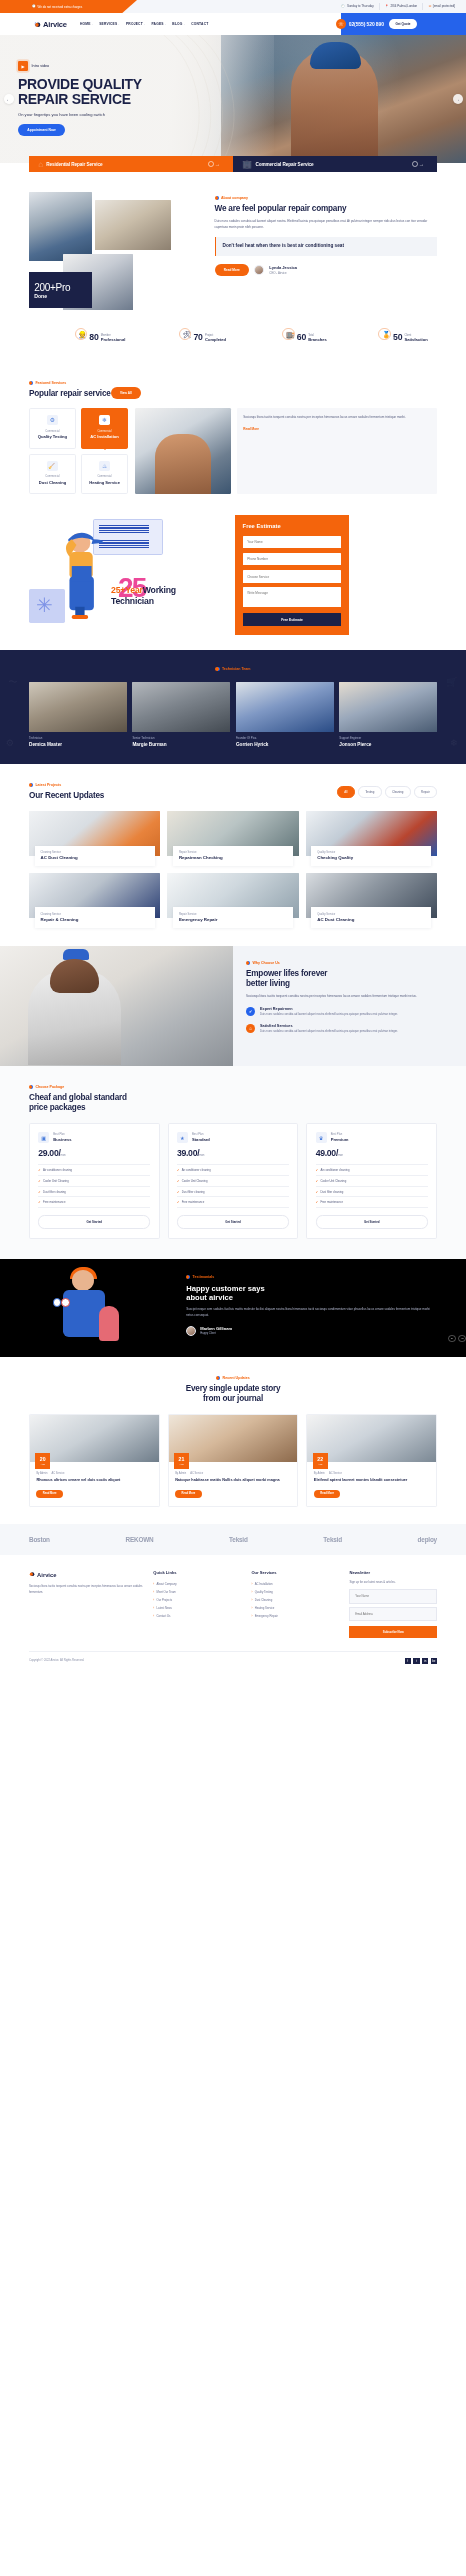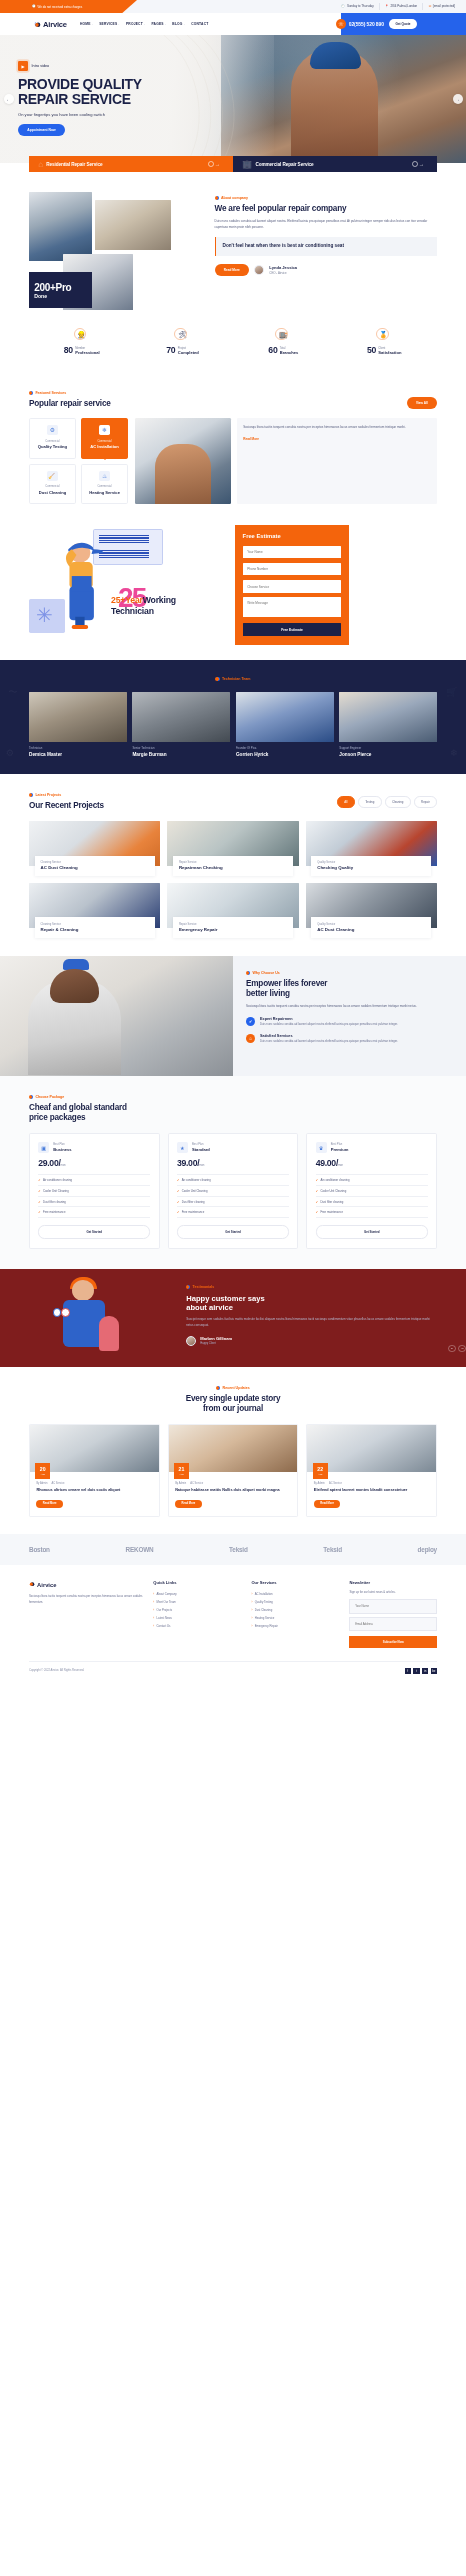--- a/index.html
+++ b/index.html
@@ -74,48 +74,48 @@
 
   
   .about { padding:20px 0 15px; }
   .about-grid { display:flex; gap:10.5px; }
   .about-imgs { width:175px; position:relative; height:128px; }
   .ph { position:absolute; background-size:cover; border-radius:0.6px; }
   .ph1 { left:0; top:0; width:63px; height:69px; background:linear-gradient(160deg,#dfe3e8,#98a7b5 40%,#4d6b8f 70%,#2e4a6b); }
   .ph2 { left:66px; top:8.2px; width:76px; height:50px; background:linear-gradient(150deg,#e8e4dd,#c9bda9 45%,#8d8070); }
   .ph3 { left:34px; top:62px; width:70px; height:56px; background:linear-gradient(150deg,#efefef,#c6cbd3 40%,#6d7a8c); }
   .badge-done { position:absolute; left:0; top:80px; width:63px; height:36px; background:#1b2147; color:#fff; display:flex; flex-direction:column; justify-content:center; padding-left:5.2px; }
-  .badge-done .big { font-size:10px; font-weight:bold; letter-spacing:-0.3px; }
+  .badge-done .big { font-size:10px; font-weight:normal; letter-spacing:-0.3px; }
   .badge-done .small { font-size:5.2px; font-weight:bold; }
   .about-text { flex:1; padding-top:3.5px; }
   .eyebrow { display:flex; align-items:center; gap:2.3px; font-size:3.6px; color:#f4640c; font-weight:bold; margin-bottom:4.1px; }
   .eyebrow .dot { width:4.1px; height:4.1px; border-radius:50%;
     background:radial-gradient(circle at 30% 50%, #f4640c 55%, transparent 56%), linear-gradient(90deg,transparent 50%, #2563eb 50%); }
   .sec-title { font-size:8.2px; font-weight:bold; line-height:1.18; letter-spacing:-0.2px; color:#1b2147; }
   .body-sm { font-size:3.1px; line-height:1.85; color:#5a6080; margin-top:5.2px; }
   .quote-box { background:#f2f4f8; border-left:1.2px solid #f4640c; padding:5.8px 7px; margin-top:7px; font-size:4.7px; font-weight:bold; line-height:1.45; color:#1b2147; }
   .btn-orange { background:#f4640c; color:#fff; font-size:3.1px; font-weight:bold; padding:4.1px 9.3px; border-radius:7.6px; border:none; cursor:pointer; }
   .ceo-row { display:flex; align-items:center; gap:5.2px; margin-top:8.2px; }
   .avatar { width:10px; height:10px; border-radius:50%; background:linear-gradient(150deg,#d8c4b4,#8c6a58); border:0.7px solid #e6e8ef; }
   .ceo-name { font-size:4.1px; font-weight:bold; color:#1b2147; }
   .ceo-role { font-size:2.9px; color:#7a8099; margin-top:0.6px; }
 
   
   .stats { display:flex; justify-content:space-between; padding:8.2px 9.3px 0; }
-  .stat { display:flex; flex-direction:column; align-items:center; width:87px;justify-content:flex-end; }
+  .stat { display:flex; flex-direction:row; align-items:center; width:87px;justify-content:flex-end; }
   .stat-ic { width:13px; height:13px; position:relative; display:flex; align-items:center; justify-content:center; font-size:7px; color:#1b2147; margin-bottom:3.5px; }
   .stat-ic::before { content:""; position:absolute; left:-1.7px; top:-0.6px; width:10.5px; height:10.5px; border:0.5px solid #f9c8a8; border-radius:50%; }
   .stat-body { display:flex; align-items:flex-end; gap:2.3px; }
   .stat-num { font-size:8.7px; font-weight:bold; letter-spacing:-0.3px; color:#1b2147; }
   .stat-lbl-top { font-size:2.7px; color:#7a8099; }
   .stat-lbl-bot { font-size:4.1px; font-weight:bold; color:#1b2147; }
 
   
   .services { padding:21px 0 17.5px; }
-  .svc-head { display:flex; align-items:flex-end; justify-content:space-between; }
+  .svc-head { display:flex; align-items:flex-end; justify-content:flex-start; }
   .svc-grid { display:flex; gap:7px; margin-top:9.3px; }
   .svc-left { width:99px; display:grid; grid-template-columns:1fr 1fr; gap:5.2px; }
   .svc-card { background:#fff; border:0.5px solid #eceef4; border-radius:1.7px; padding:5.8px 3.5px 5.8px; text-align:center; position:relative; cursor:pointer; }
   .svc-card.active { background:#f4640c; border-color:#f4640c; }
   .svc-card.active::after { content:""; position:absolute; left:50%; bottom:-2.9px; transform:translateX(-50%); border-left:2.9px solid transparent; border-right:2.9px solid transparent; border-top:2.9px solid #f4640c; }
   .svc-ic { width:10.5px; height:10.5px; margin:0 auto 4.1px; background:#eef2fb; border-radius:1.7px; display:flex; align-items:center; justify-content:center; font-size:5.8px; color:#4a7ddb; }
   .svc-card.active .svc-ic { background:#fff; }
   .svc-cat { font-size:2.7px; color:#8a90a8; }
   .svc-card.active .svc-cat { color:rgba(255,255,255,.85); }
   .svc-name { font-size:4.1px; font-weight:bold; margin-top:1.7px; color:#1b2147; }
@@ -205,21 +205,21 @@
   .price-kicker { font-size:2.7px; color:#8a90a8; }
   .price-plan { font-size:4.1px; font-weight:bold; color:#1b2147; margin-top:0.6px; }
   .price-amt { font-size:8.7px; font-weight:bold; color:#1b2147; margin-top:5.2px; letter-spacing:-0.3px; }
   .price-amt .per { font-size:2.9px; font-weight:normal; color:#8a90a8; }
   .price-list { margin-top:5.8px; border-top:0.4px solid #eef0f5; }
   .price-list li { list-style:none; font-size:2.8px; color:#5a6080; padding:2.9px 0; border-bottom:0.4px solid #eef0f5; display:flex; gap:2.3px; align-items:center; }
   .tick { color:#f4640c; font-size:2.9px; }
   .price-btn { width:100%; margin-top:6.4px; background:#fff; border:0.5px solid #e6e8f0; color:#1b2147; font-size:2.9px; font-weight:bold; padding:4.1px 0; border-radius:6.4px; cursor:pointer; }
 
   
-  .testi { background:#7f1d1d; position:relative; overflow:hidden; display:flex; align-items:flex-end; min-height:98px; }
+  .testi { background:#000000; position:relative; overflow:hidden; display:flex; align-items:flex-end; min-height:98px; }
   .testi-inner { width:408px; margin:0 auto; display:flex; align-items:stretch; }
   .testi-art { width:149px; position:relative; height:98px; }
   .testi-worker { position:absolute; left:27px; bottom:0; width:63px; height:87px; }
   .tw-head { position:absolute; left:16.3px; top:0; width:22px; height:21px; border-radius:50%; background:#e8b48f; }
   .tw-hat { position:absolute; left:14px; top:-2.9px; width:27px; height:11.7px; border-radius:13px 13px 0 0; background:#f4640c; }
   .tw-body { position:absolute; left:7px; top:20px; width:42px; height:47px; border-radius:5.8px; background:#2e63c9; }
   .tw-tank { position:absolute; left:43px; top:36px; width:20px; height:35px; border-radius:9.3px 9.3px 3.5px 3.5px; background:#e56a74; }
   .tw-gauge { position:absolute; left:-3.5px; top:28px; width:23px; height:20px; }
   .gauge { width:8.7px; height:8.7px; border-radius:50%; border:1.2px solid #2e63c9; background:#fff; display:inline-block; }
   .gauge.red { border-color:#d94545; }
@@ -580,21 +580,21 @@
   </div>
 
   <div class="projects">
     <div class="container">
       <div class="prj-head">
         <div>
           <div class="eyebrow">
             <span class="dot"></span>
             <span>Latest Projects</span>
           </div>
-          <div class="sec-title">Our Recent Projects</div>
+          <div class="sec-title">Our Recent Updates</div>
         </div>
         <div class="filters">
           <div class="filter active">All</div>
           <div class="filter">Testing</div>
           <div class="filter">Cleaning</div>
           <div class="filter">Repair</div>
         </div>
       </div>
       <div class="prj-grid">
         <div class="prj-card">

